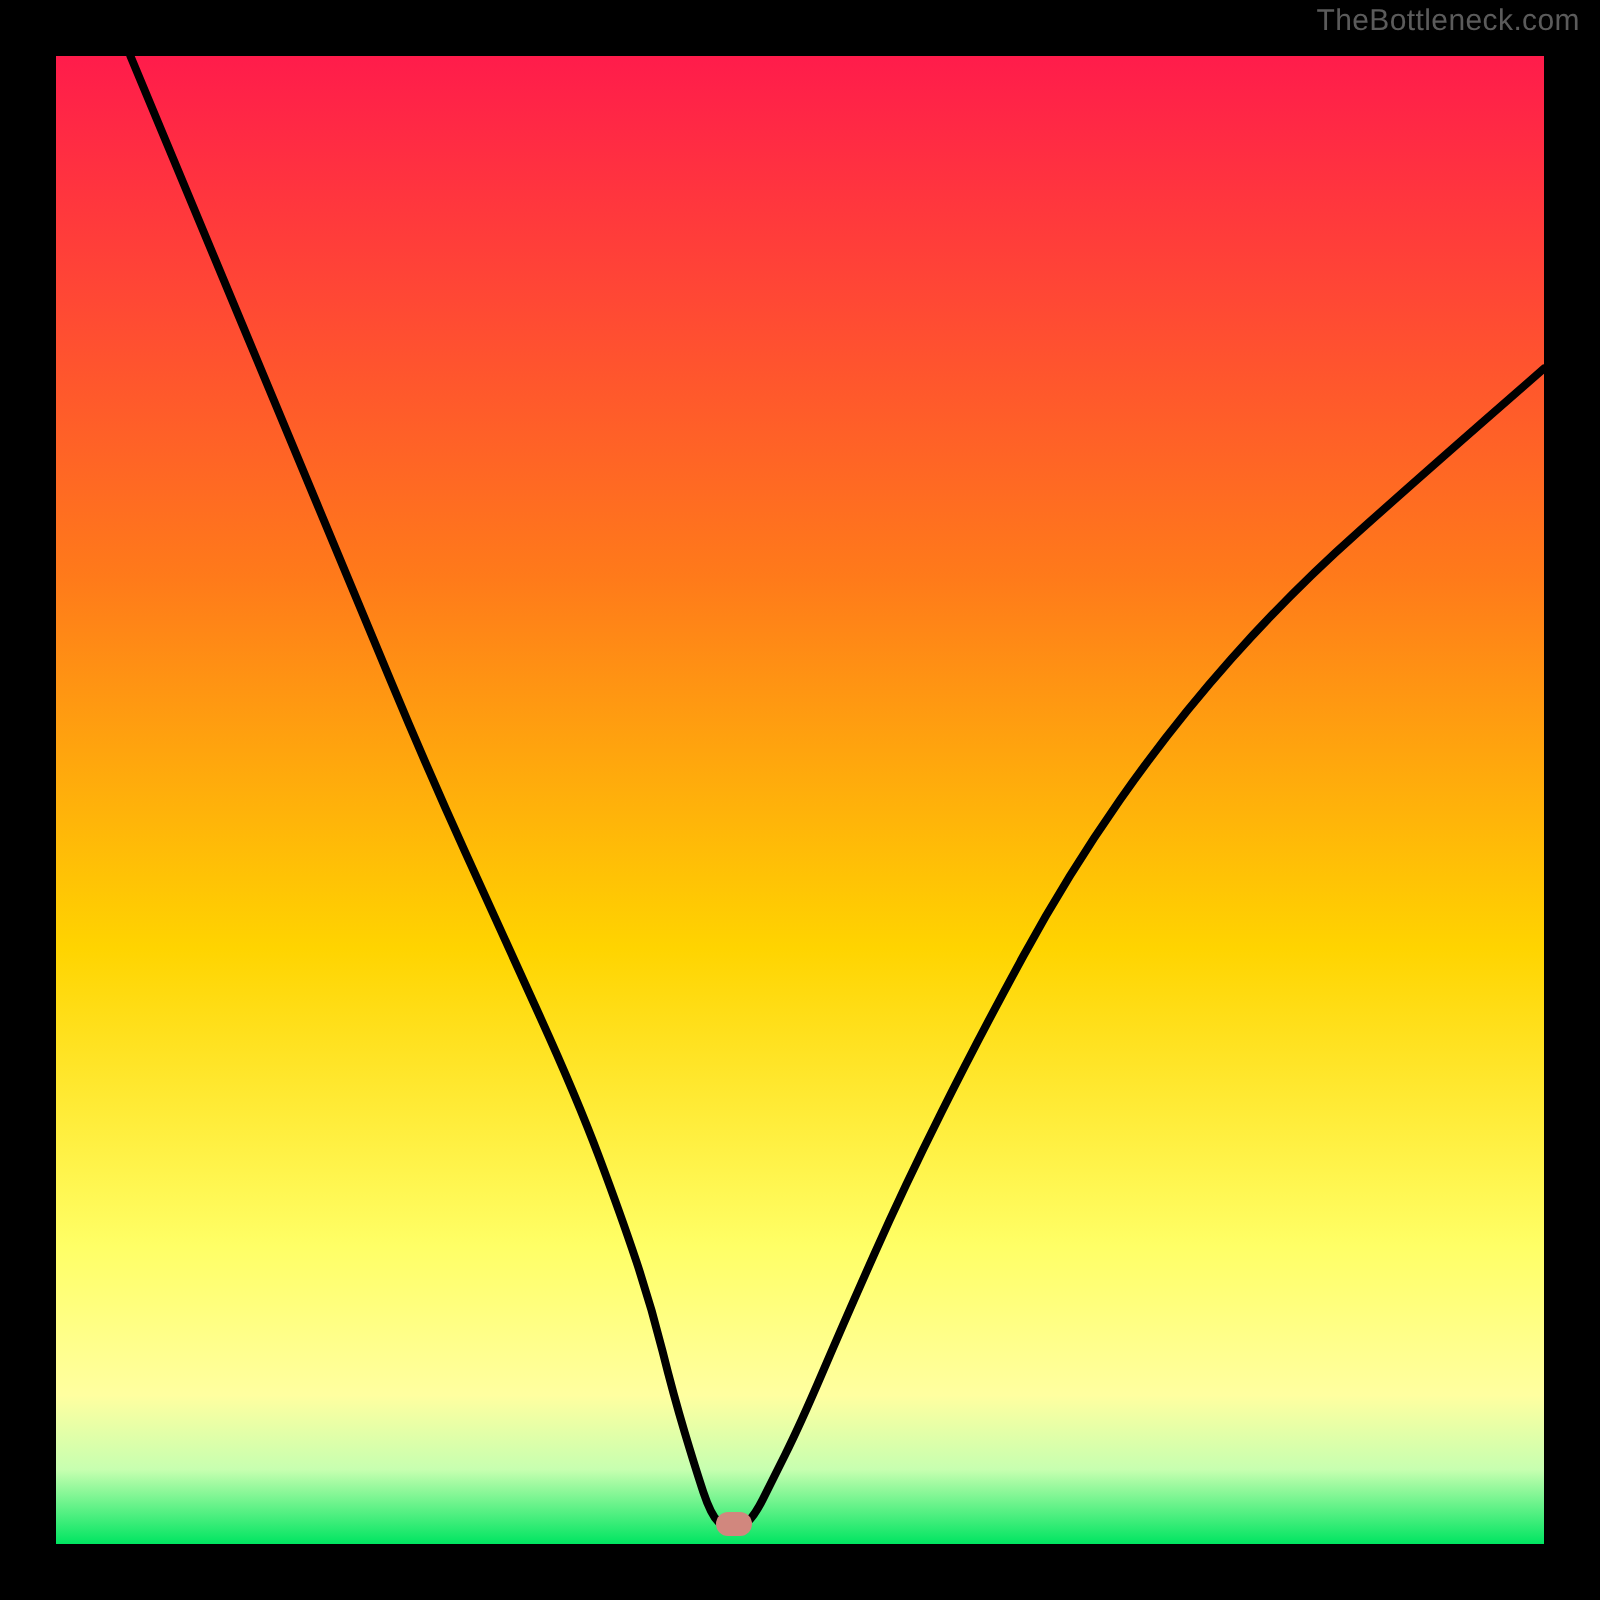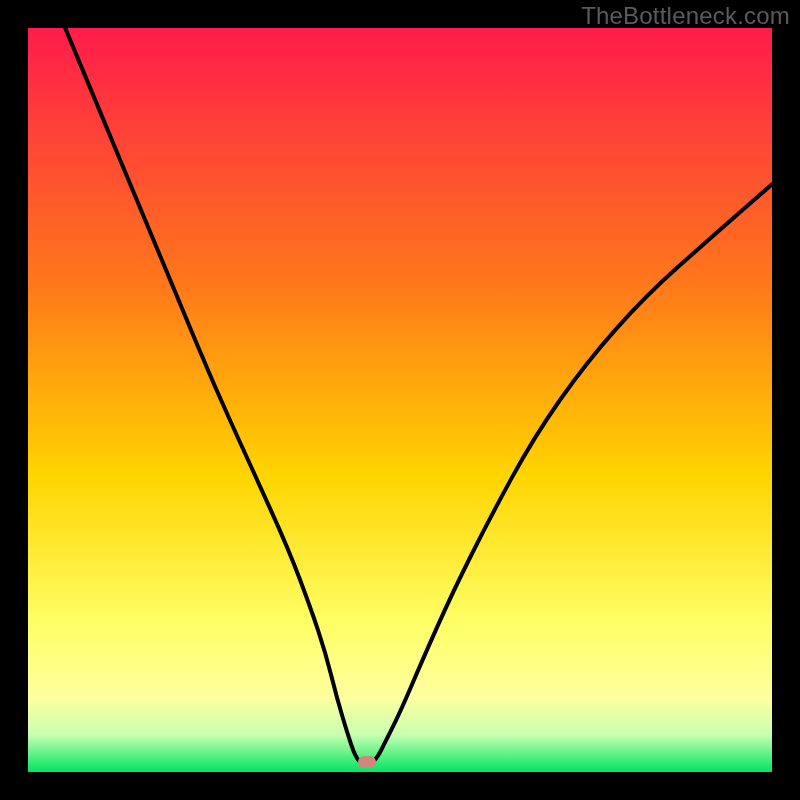--- a/index.html
+++ b/index.html
@@ -13,21 +13,21 @@
     height: 800px;
     position: relative;
     background: #000000;
     box-sizing: border-box;
   }
   .watermark {
     position: absolute;
     top: 2px;
     right: 10px;
     color: #5b5b5b;
-    font-size: 24px;
+    font-size: 15px;
     font-weight: 500;
     letter-spacing: 0.2px;
     z-index: 5;
     user-select: text;
   }
   .plot-area {
     position: absolute;
     left: 28px;
     top: 28px;
     width: 744px;

